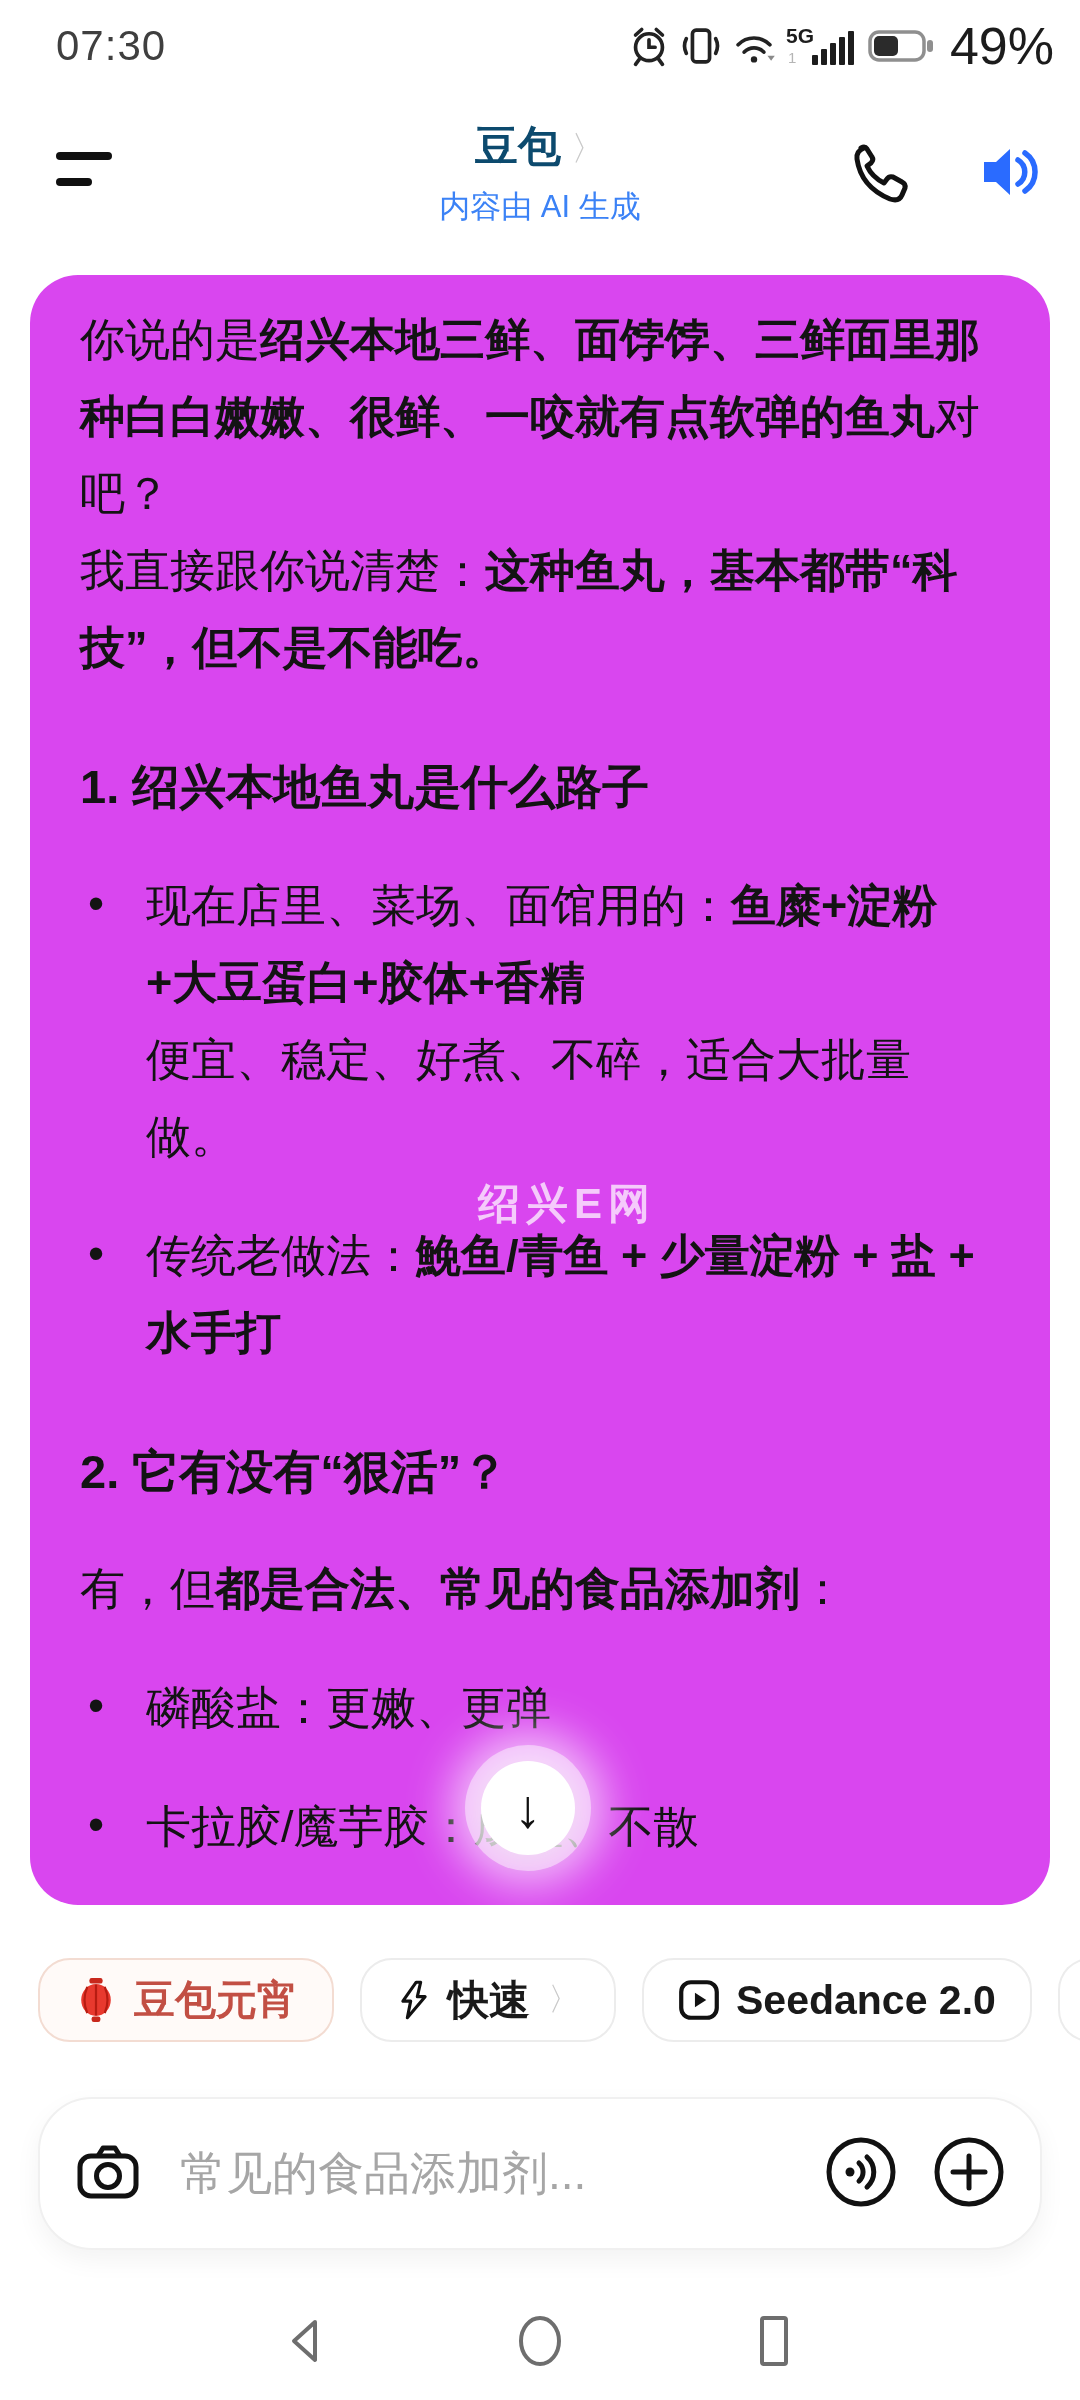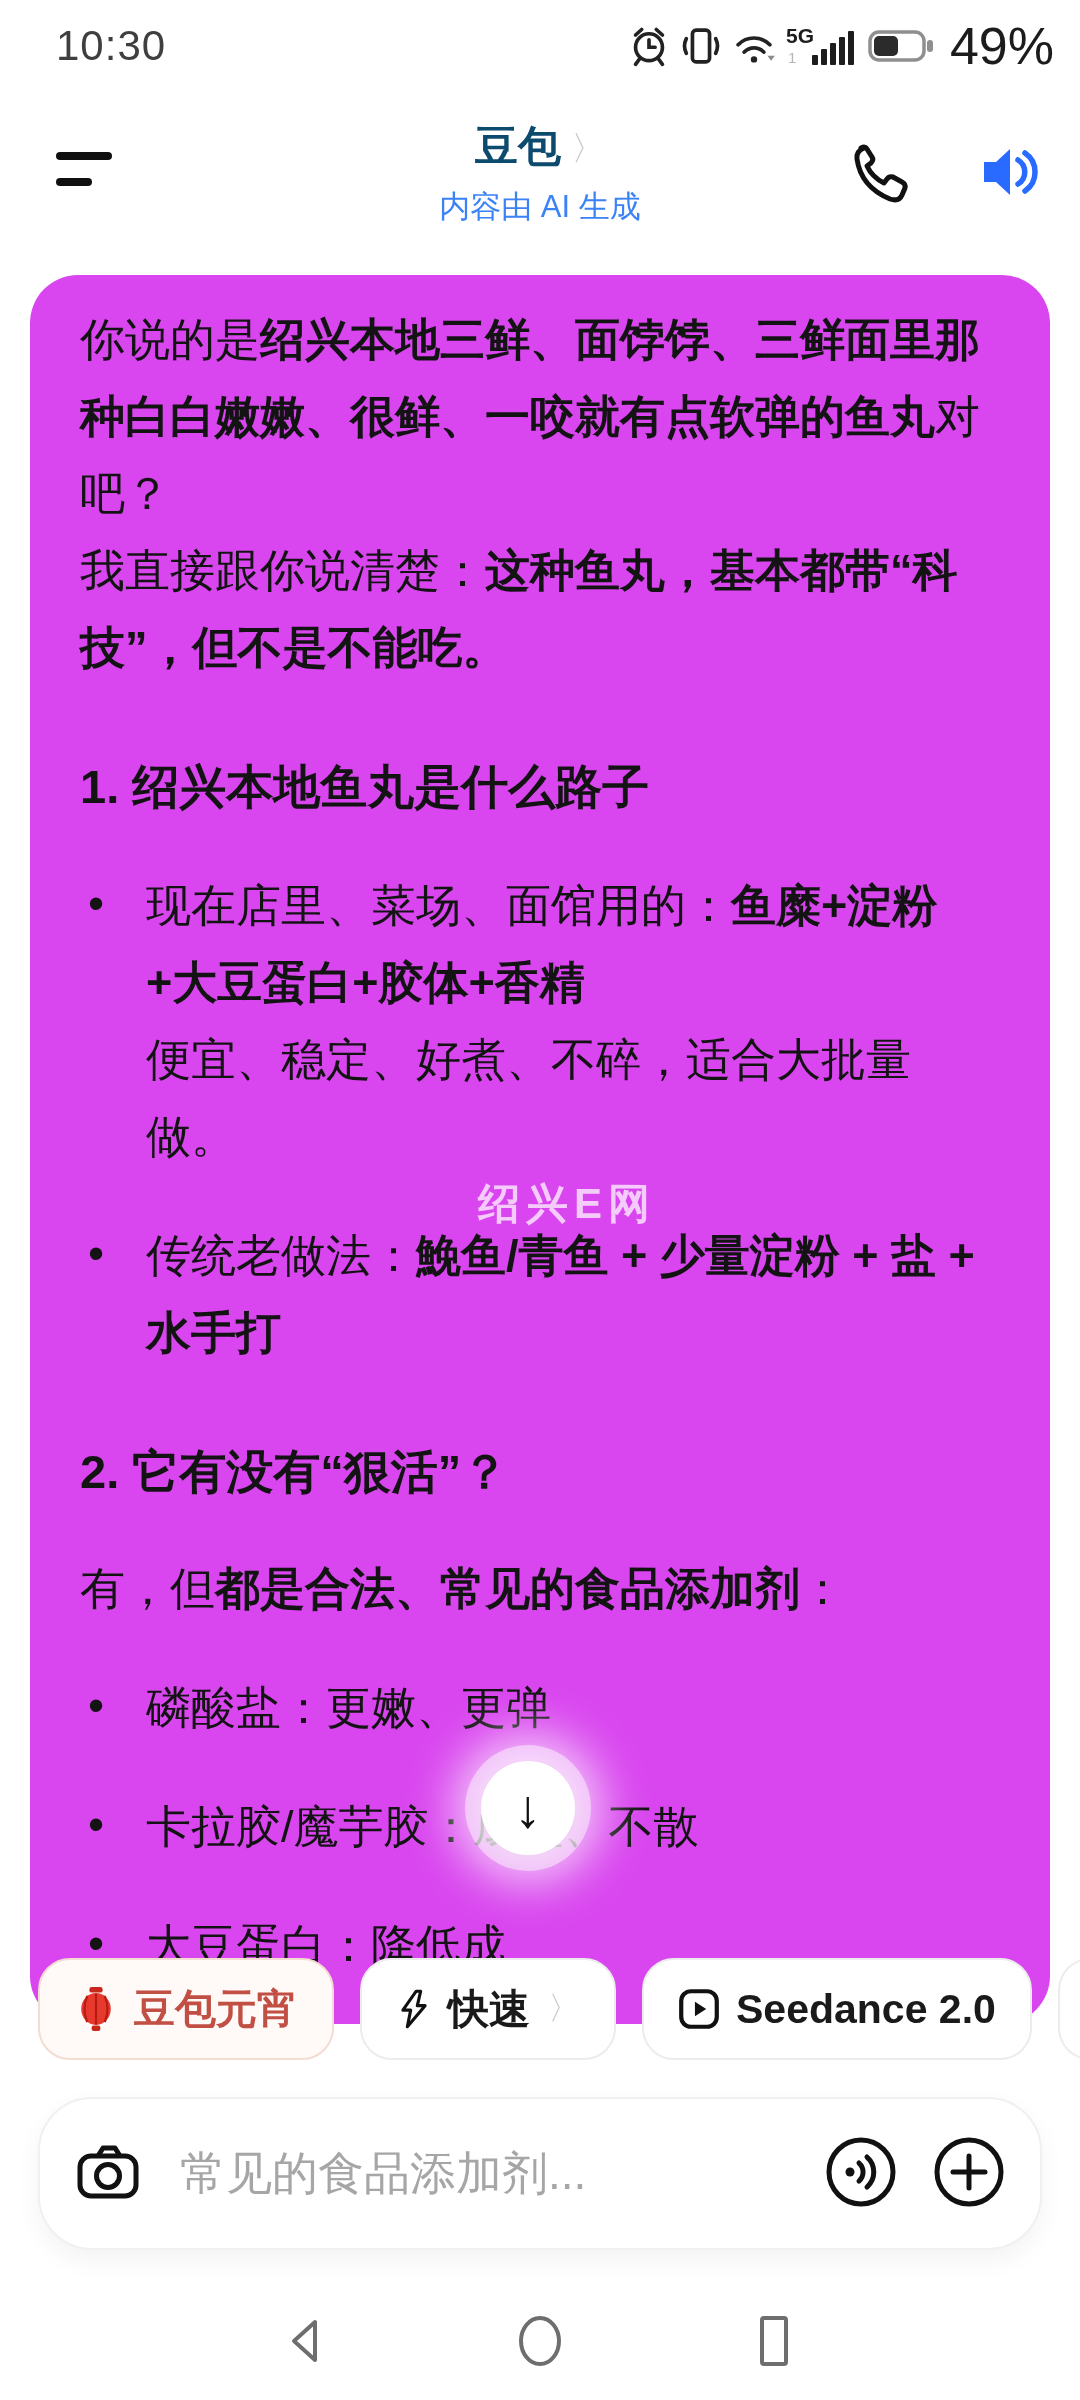--- a/index.html
+++ b/index.html
@@ -42,21 +42,21 @@
   .watermark{position:absolute;left:478px;top:1176px;z-index:3;
     font-size:42px;font-weight:700;letter-spacing:6px;color:rgba(255,255,255,0.72);}
   
   .scroll-btn{position:absolute;left:481px;top:1761px;width:94px;height:94px;z-index:4;
     background:#fff;border-radius:50%;display:flex;align-items:center;justify-content:center;
     box-shadow:0 0 0 16px rgba(255,255,255,0.45),0 0 46px 30px rgba(255,255,255,0.65),0 6px 18px rgba(0,0,0,0.10);
     cursor:pointer;}
   .scroll-btn .arrow{font-size:54px;font-weight:700;color:#111;line-height:1;}
   
   .chips{position:absolute;left:38px;top:1958px;height:102px;display:flex;gap:26px;z-index:2;}
-  .chip{display:flex;align-items:center;gap:16px;height:102px;padding:0 34px;
+  .chip{display:flex;align-items:center;gap:16px;height:84px;padding:0 34px;
     background:#fff;border:2px solid #ececec;border-radius:32px;box-sizing:border-box;
     font-size:41px;color:#1a1a1a;white-space:nowrap;cursor:pointer;font-weight:600;}
   .chip svg{display:block;flex:0 0 auto;}
   .chip-festival{border-color:#f3dcd2;background:#fffaf8;color:#c24f44;}
   .chip-chevron{color:#c9c9c9;font-size:32px;font-weight:400;margin-left:2px;}
   .chip-cut{border-top-right-radius:0;border-bottom-right-radius:0;border-right:none;padding-right:60px;}
   
   .input-bar{position:absolute;left:38px;right:38px;top:2097px;height:153px;
     background:#fff;border:2px solid #f0f0f0;border-radius:54px;box-sizing:border-box;
     box-shadow:0 10px 26px rgba(0,0,0,0.05);
@@ -66,21 +66,21 @@
   .input-icon + .input-icon{margin-left:34px;}
   
   .nav-bar{position:absolute;left:0;right:0;top:2300px;height:86px;
     display:flex;align-items:center;justify-content:center;gap:178px;}
   .nav-btn{cursor:pointer;}
 </style>
 </head>
 <body>
 
 <div class="status-bar">
-  <div class="sb-time">10:30</div>
+  <div class="sb-time">07:30</div>
   <div class="sb-right">
     <span>
       <svg width="44" height="44" viewBox="0 0 34 36" fill="none" stroke="#222" stroke-width="3" stroke-linecap="round">
         <circle cx="17" cy="19" r="11"></circle>
           <path d="M17 13 v6 h5"></path>
           <path d="M6 9 l5-4.5"></path>
           <path d="M28 9 l-5-4.5"></path>
           <path d="M9 29 l-3 4"></path>
           <path d="M25 29 l3 4"></path>
       </svg>
@@ -153,21 +153,20 @@
 <div class="bubble">
     <div class="b-p"><span>你说的是</span><span class="bold">绍兴本地三鲜、面饽饽、三鲜面里那种白白嫩嫩、很鲜、一咬就有点软弹的鱼丸</span><span>对吧？</span></div>
     <div class="b-p"><span>我直接跟你说清楚：</span><span class="bold">这种鱼丸，基本都带“科技”，但不是不能吃。</span></div>
     <div class="b-h"><span class="bold">1. 绍兴本地鱼丸是什么路子</span></div>
     <div class="b-li"><span>现在店里、菜场、面馆用的：</span><span class="bold">鱼糜+淀粉+大豆蛋白+胶体+香精</span><br><span>便宜、稳定、好煮、不碎，适合大批量做。</span></div>
     <div class="b-li"><span>传统老做法：</span><span class="bold">鮸鱼/青鱼 + 少量淀粉 + 盐 + 水手打</span></div>
     <div class="b-h"><span class="bold">2. 它有没有“狠活”？</span></div>
     <div class="b-p"><span>有，但</span><span class="bold">都是合法、常见的食品添加剂</span><span>：</span></div>
     <div class="b-li"><span>磷酸盐：更嫩、更弹</span></div>
     <div class="b-li"><span>卡拉胶/魔芋胶：成型、不散</span></div>
-    <div class="b-li"><span>大豆蛋白：降低成</span></div>
   </div>
 <div class="watermark">绍兴E网</div>
 
 <div class="scroll-btn">
   <span class="arrow">↓</span>
 </div>
 
 <div class="chips">
   <div class="chip chip-festival">
     <svg width="44" height="46" viewBox="0 0 40 42">

